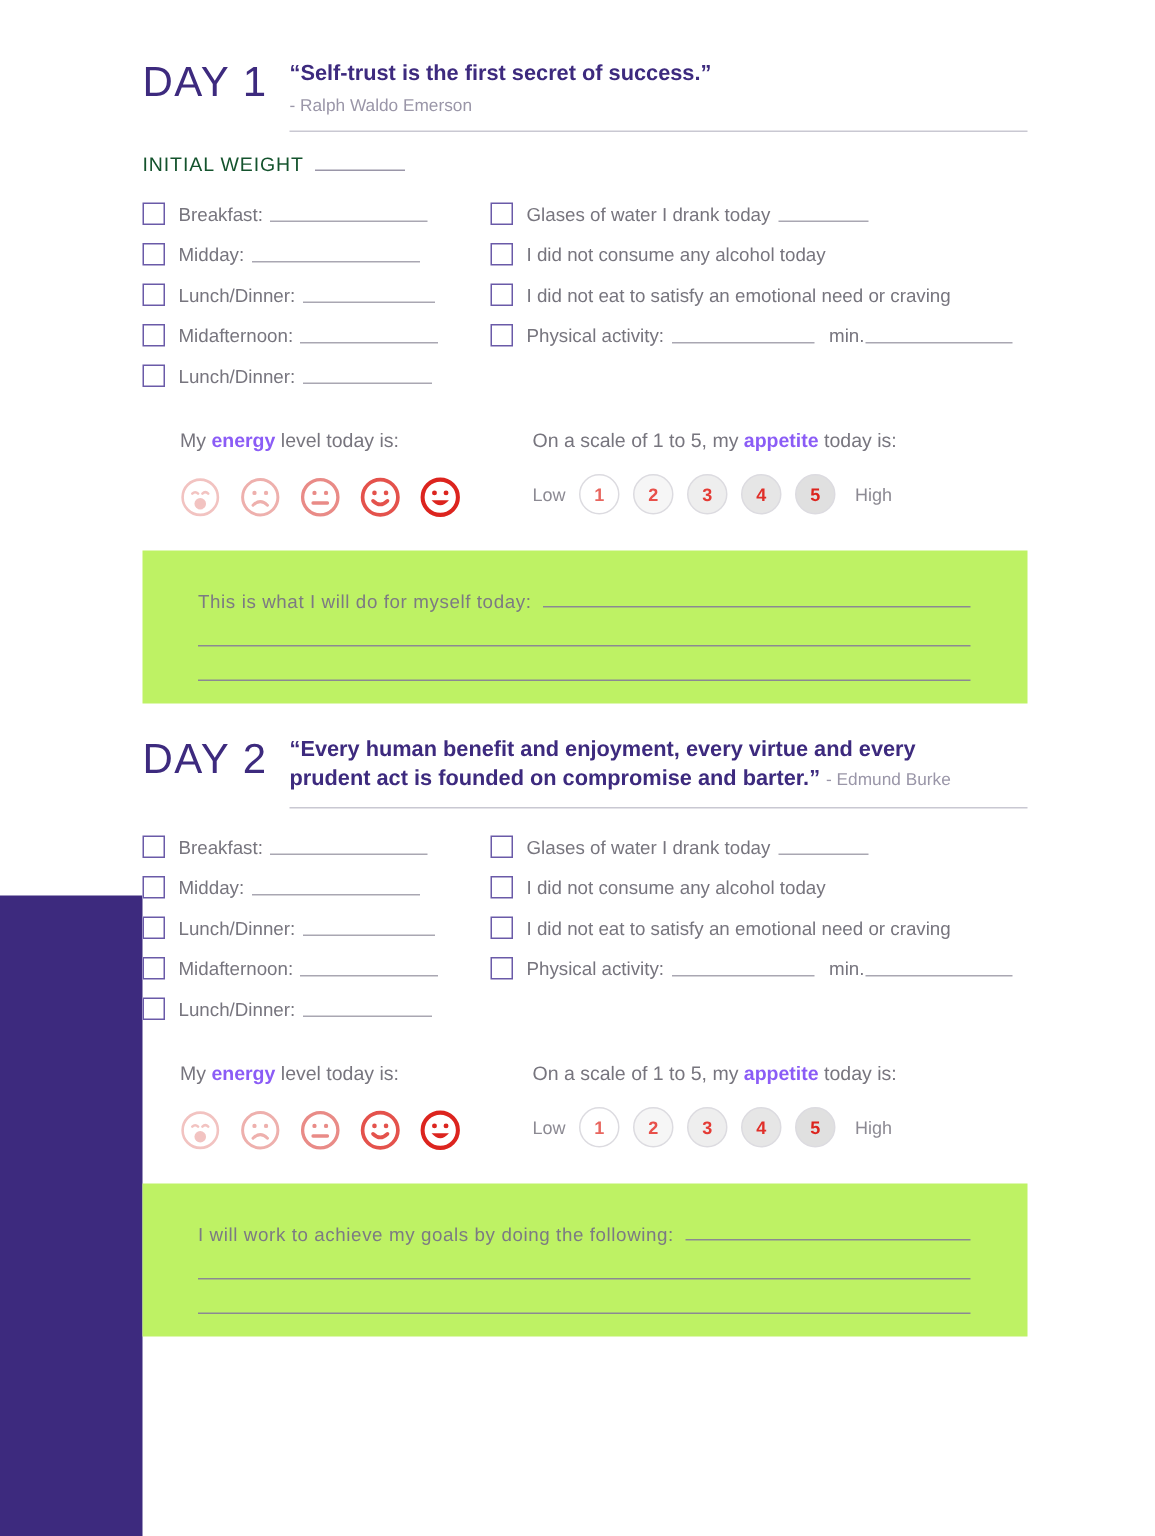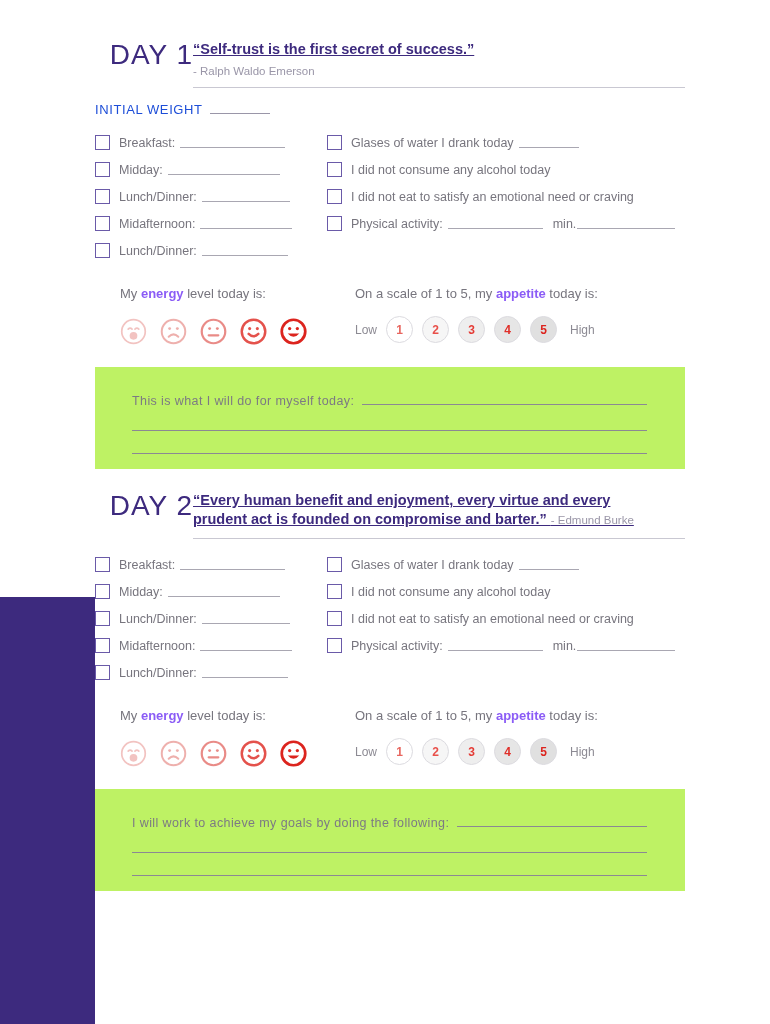--- a/index.html
+++ b/index.html
@@ -41,29 +41,27 @@
   }
   .day-title{
     font-size:28px;
     letter-spacing:1px;
     color:#3d2a7e;
     font-weight:400;
     white-space:nowrap;
     width:98px;
     line-height:30px;
     margin-top:2px;
-    text-align:right;
   }
   .quote-wrap{ flex:1; padding-top:2px; }
   .quote-text{
     font-size:14.5px;
     font-weight:bold;
     color:#3d2a7e;
     line-height:19px;
-    text-decoration:underline;
   }
   .quote-author{
     font-size:11.5px;
     color:#9a96a8;
     font-weight:normal;
     line-height:16px;
     margin-top:4px;
   }
   .quote-author-inline{
     font-size:11.5px;
@@ -74,21 +72,21 @@
     border:0;
     border-top:1.5px solid #c9c8d2;
     margin:8px 0 0 98px;
     width:492px;
   }
 
   
   .initial-weight{
     margin-top:14px;
     font-size:13px;
-    color:#1d4ed8;
+    color:#14532d;
     letter-spacing:.6px;
     display:flex;
     align-items:baseline;
   }
   .iw-blank{
     display:inline-block;
     width:60px;
     border-bottom:1.5px solid #9a96a8;
     margin-left:7px;
     height:11px;

